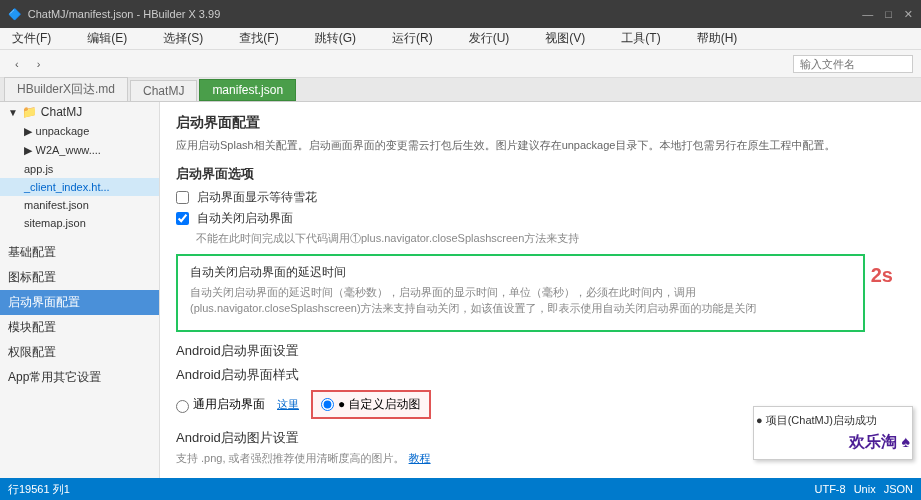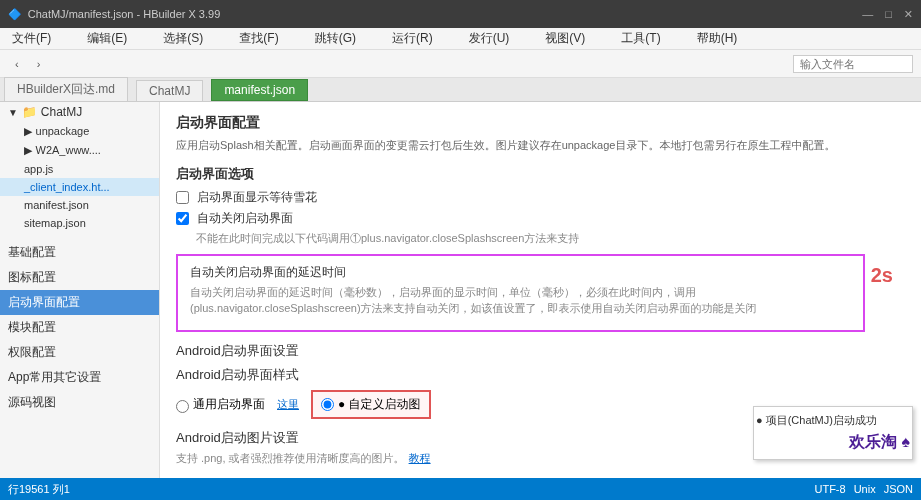--- a/index.html
+++ b/index.html
@@ -16,21 +16,21 @@
     .menu-item { padding: 2px 8px; font-size: 12px; cursor: pointer; color: #333; }
     
     
     .toolbar { background: #f5f5f5; border-bottom: 1px solid #ddd; height: 28px; display: flex; align-items: center; padding: 0 8px; gap: 4px; }
     .toolbar-btn { padding: 2px 6px; font-size: 11px; cursor: pointer; color: #555; border: 1px solid transparent; }
     .toolbar-search { margin-left: auto; display: flex; align-items: center; gap: 4px; }
     .search-box { border: 1px solid #ccc; padding: 2px 6px; font-size: 11px; width: 120px; background: white; }
     
     
     .tab-bar { background: #e8e8e8; border-bottom: 1px solid #ccc; height: 24px; display: flex; align-items: flex-end; padding: 0 4px; }
-    .tab { padding: 3px 12px; font-size: 12px; cursor: pointer; border: 1px solid #ccc; border-bottom: none; background: #f0f0f0; color: #666; margin-right: 8px; }
+    .tab { padding: 3px 12px; font-size: 12px; cursor: pointer; border: 1px solid #ccc; border-bottom: none; background: #f0f0f0; color: #666; margin-right: 2px; }
     .tab.active { background: white; color: #333; border-bottom: 1px solid white; }
     .tab.green { background: #4a9e4a; color: white; border-color: #3a8a3a; }
     
     
     .main { display: flex; height: calc(500px - 28px - 22px - 28px - 24px - 22px); }
     
     
     .sidebar { width: 160px; background: #f5f5f5; border-right: 1px solid #ddd; overflow-y: auto; font-size: 12px; }
     .sidebar-group { display: flex; align-items: center; padding: 3px 8px; cursor: pointer; color: #333; }
     .sidebar-group .arrow { margin-right: 4px; font-size: 10px; }
@@ -45,21 +45,21 @@
     .content-title { font-size: 14px; font-weight: bold; color: #333; margin-bottom: 6px; }
     .content-desc { font-size: 11px; color: #666; margin-bottom: 12px; line-height: 1.4; }
     
     .section-title { font-size: 13px; font-weight: bold; color: #333; margin: 8px 0 6px 0; }
     
     .option-row { display: flex; align-items: center; gap: 8px; margin: 4px 0; }
     .option-row input[type=checkbox] { cursor: pointer; }
     .option-label { font-size: 12px; color: #333; }
     .option-sub { font-size: 11px; color: #888; margin-left: 20px; }
     
-    .delay-box { border: 2px solid #d946ef; padding: 8px 12px; margin: 8px 0; background: #fff; position: relative; }
+    .delay-box { border: 2px solid #22c55e; padding: 8px 12px; margin: 8px 0; background: #fff; position: relative; }
     .delay-title { font-size: 12px; color: #333; margin-bottom: 4px; }
     .delay-desc { font-size: 11px; color: #888; margin-bottom: 6px; line-height: 1.4; }
     .delay-2s { position: absolute; right: -30px; top: 8px; font-size: 20px; font-weight: bold; color: #e05555; }
     .delay-input { border: 1px solid #ccc; padding: 3px 6px; font-size: 12px; width: 100px; }
     
     .android-section { margin: 10px 0; }
     .android-title { font-size: 13px; color: #333; margin-bottom: 6px; font-weight: normal; }
     .radio-row { display: flex; align-items: center; gap: 12px; }
     .radio-option { display: flex; align-items: flex-end; gap: 4px; font-size: 12px; cursor: pointer; }
     .radio-option input { cursor: pointer; }
@@ -166,23 +166,20 @@
       <span>启动界面配置</span>
     </div>
     <div class="sidebar-config">
       <span>模块配置</span>
     </div>
     <div class="sidebar-config">
       <span>权限配置</span>
     </div>
     <div class="sidebar-config">
       <span>App常用其它设置</span>
-    </div>
-    <div class="sidebar-config">
-      <span>源码视图</span>
     </div>
   </div>
 
   <div class="content">
     <div class="content-title">启动界面配置</div>
     <div class="content-desc">应用启动Splash相关配置。启动画面界面的变更需云打包后生效。图片建议存在unpackage目录下。本地打包需另行在原生工程中配置。</div>
 
     <div class="section-title">启动界面选项</div>
 
     <div class="option-row">

